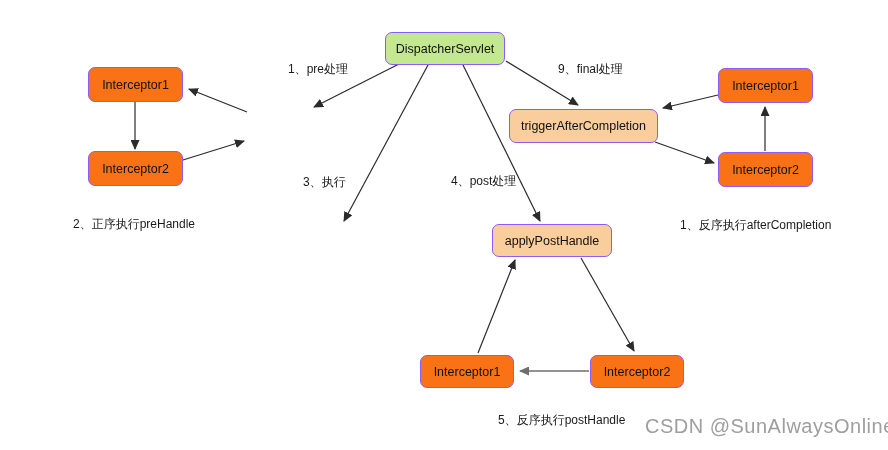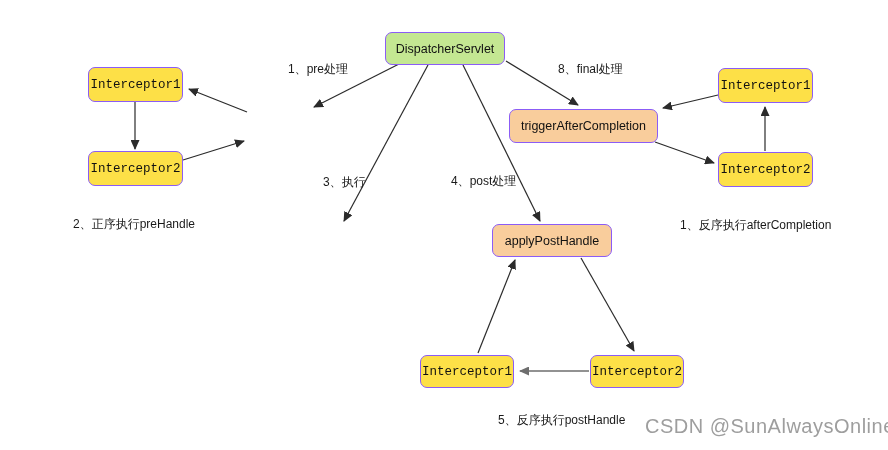--- a/index.html
+++ b/index.html
@@ -17,21 +17,21 @@
     box-sizing:border-box;
     border:1px solid #8b5cf6;
     border-radius:7px;
     display:flex;align-items:center;justify-content:center;
     font-size:12.5px;color:#111111;
     text-align:center;
     white-space:nowrap;
   }
   .node.green{background:#c4e792;}
   .node.orange{background:#f9cd9c;}
-  .node.blue{background:#fde047;font-family:Liberation Mono, monospace;}
+  .node.blue{background:#f97316;}
   .elabel{
     position:absolute;
     z-index:2;
     font-size:12px;color:#1a1a1a;
     white-space:nowrap;
   }
   .watermark{
     position:absolute;
     z-index:2;
     font-size:20px;color:#9e9e9e;
@@ -85,23 +85,23 @@
 
 
   <div class="node orange" style="left:492px;top:224px;width:120px;height:33px">applyPostHandle</div>
 
   <div class="node blue" style="left:420px;top:355px;width:94px;height:33px">Interceptor1</div>
 
   <div class="node blue" style="left:590px;top:355px;width:94px;height:33px">Interceptor2</div>
 
   <div class="elabel" style="left:288px;top:61px">1、pre处理</div>
 
-  <div class="elabel" style="left:558px;top:61px">8、final处理</div>
+  <div class="elabel" style="left:558px;top:61px">9、final处理</div>
 
-  <div class="elabel" style="left:323px;top:174px">3、执行</div>
+  <div class="elabel" style="left:303px;top:174px">3、执行</div>
 
   <div class="elabel" style="left:451px;top:173px">4、post处理</div>
 
   <div class="elabel" style="left:73px;top:216px">2、正序执行preHandle</div>
 
   <div class="elabel" style="left:680px;top:217px">1、反序执行afterCompletion</div>
 
   <div class="elabel" style="left:498px;top:412px">5、反序执行postHandle</div>
 
   <div class="watermark" style="left:645px;top:415px">CSDN @SunAlwaysOnline</div>

